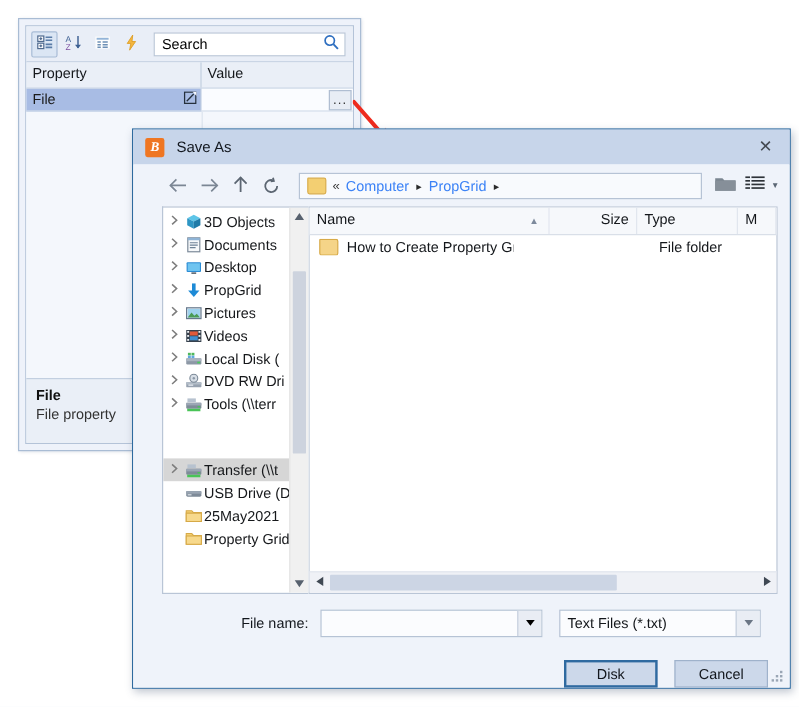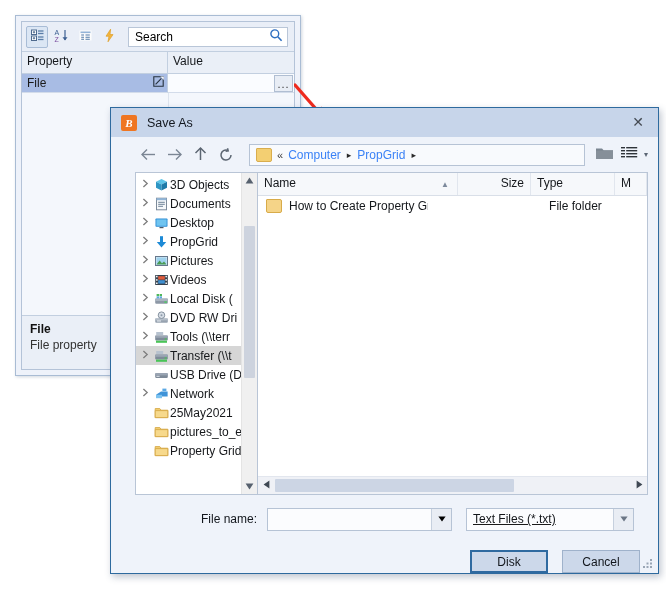--- a/index.html
+++ b/index.html
@@ -351,21 +351,21 @@
   .tree-item {
     height: 19px;
     display: flex;
     align-items: center;
     white-space: nowrap;
     font-size: 12px;
     color: #16181b;
     padding-left: 2px;
     box-sizing: border-box;
   }
-  .tree-item.selected { background: #d6d6d6; }
+  .tree-item.selected { background: #d6d6d6; margin-top: 36px; }
   .tw-arrow {
     width: 14px;
     text-align: center;
     color: #767676;
     font-size: 9px;
     flex: 0 0 auto;
   }
   .tw-icon {
     width: 18px;
     flex: 0 0 auto;
@@ -537,21 +537,21 @@
     align-items: center;
     justify-content: center;
     color: #5b6personal;
     color: #5b6personal;
     color: #5c6personal;
     color: #5b6674;
     font-size: 8px;
     flex: 0 0 auto;
   }
   #filename-combo { width: 185px; }
-  #filter-combo { width: 168px; margin-left: 14px; text-decoration: underline; }
+  #filter-combo { width: 168px; margin-left: 14px; }
   #buttons-row {
     display: flex;
     justify-content: flex-end;
     margin-top: 19px;
     padding-right: 4px;
   }
   .dlg-btn {
     width: 78px;
     height: 23px;
     background: #ccd8ea;
@@ -918,51 +918,28 @@
               <span class="tw-icon">
                 <svg width="15" height="14" viewBox="0 0 15 14">
                   <rect x="1.2" y="5.2" width="12.6" height="4.8" rx="1.2" fill="#7e8a98"></rect>
                   <rect x="1.2" y="5.2" width="12.6" height="2.2" fill="#99a4b2"></rect>
                   <rect x="2.4" y="7.8" width="3.2" height="1.1" fill="#d6dce3"></rect>
                 </svg>
               </span>
               <span class="tw-label">USB Drive (D:</span>
             </div>
             <div class="tree-item">
-              <span class="tw-arrow"><svg width="7" height="9" viewBox="0 0 7 9">
-                  <polyline points="1.4,1 5.2,4.5 1.4,8" fill="none" stroke="#7d7d7d" stroke-width="1.3"></polyline>
-                </svg></span>
-              <span class="tw-icon">
-                <svg width="15" height="14" viewBox="0 0 15 14">
-                  <path d="M2 7.8 L7 4.4 L13.6 4.4 L13.6 9.4 L8 9.4 Z" fill="#3f93d8"></path>
-                  <rect x="2" y="7.8" width="6" height="3.4" fill="#7cc2ef"></rect>
-                  <path d="M8.4 1.6 L12.4 1.6 L12.4 4.2 L8.4 4.2 Z" fill="#5aa8e4"></path>
-                </svg>
-              </span>
-              <span class="tw-label">Network</span>
-            </div>
-            <div class="tree-item">
               <span class="tw-arrow"></span>
               <span class="tw-icon">
                 <svg width="15" height="14" viewBox="0 0 15 14">
                   <path d="M1.2 2.6 H5.8 L7.2 4.2 H13.8 V11.6 H1.2 Z" fill="#f3cf72" stroke="#d6a947" stroke-width="0.9"></path>
                   <path d="M1.2 4.6 H13.8 V11.6 H1.2 Z" fill="#f7d98c" stroke="#d6a947" stroke-width="0.9"></path>
                 </svg>
               </span>
               <span class="tw-label">25May2021</span>
-            </div>
-            <div class="tree-item">
-              <span class="tw-arrow"></span>
-              <span class="tw-icon">
-                <svg width="15" height="14" viewBox="0 0 15 14">
-                  <path d="M1.2 2.6 H5.8 L7.2 4.2 H13.8 V11.6 H1.2 Z" fill="#f3cf72" stroke="#d6a947" stroke-width="0.9"></path>
-                  <path d="M1.2 4.6 H13.8 V11.6 H1.2 Z" fill="#f7d98c" stroke="#d6a947" stroke-width="0.9"></path>
-                </svg>
-              </span>
-              <span class="tw-label">pictures_to_e</span>
             </div>
             <div class="tree-item">
               <span class="tw-arrow"></span>
               <span class="tw-icon">
                 <svg width="15" height="14" viewBox="0 0 15 14">
                   <path d="M1.2 2.6 H5.8 L7.2 4.2 H13.8 V11.6 H1.2 Z" fill="#f3cf72" stroke="#d6a947" stroke-width="0.9"></path>
                   <path d="M1.2 4.6 H13.8 V11.6 H1.2 Z" fill="#f7d98c" stroke="#d6a947" stroke-width="0.9"></path>
                 </svg>
               </span>
               <span class="tw-label">Property Grid</span>

